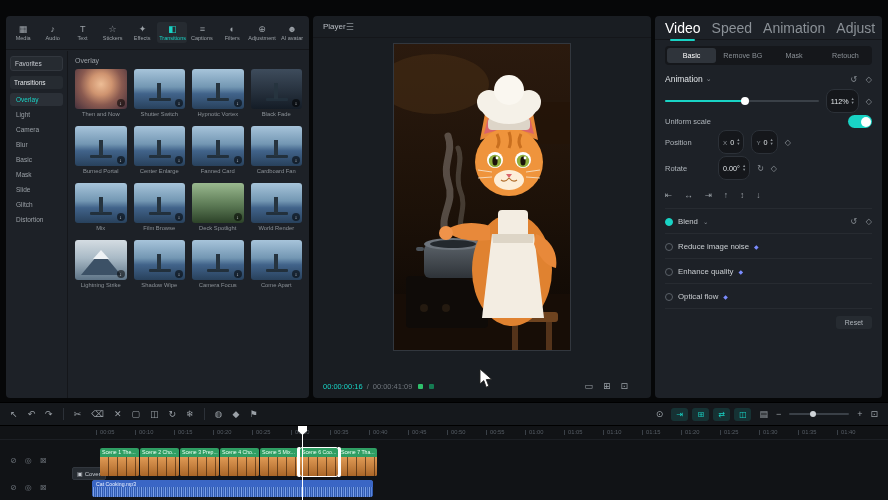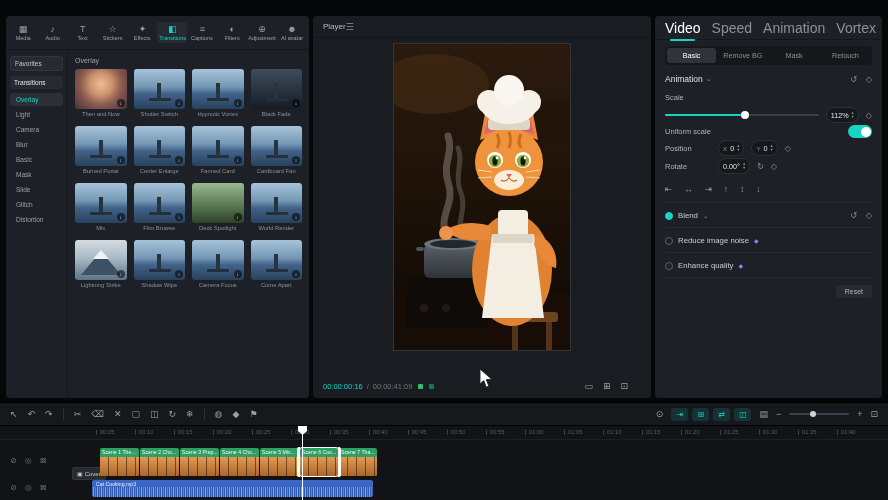--- a/index.html
+++ b/index.html
@@ -61,21 +61,21 @@
 .tr-head .right{margin-left:auto;display:flex;gap:9px}
 .mini-ic{color:#8b9197;font-size:8px;cursor:pointer}
 .dim-ch{color:#8b9197;font-size:7px;margin-left:3px}
 .lbl{font-size:7.5px;color:#aeb4ba}
 .scale-lbl{margin-top:9px}
 .slider-row{display:flex;align-items:center;gap:7px;margin-top:5px}
 .slider{position:relative;flex:1;height:10px;cursor:pointer}
 .slider::before{content:"";position:absolute;left:0;right:0;top:4px;height:2px;background:#3a4047;border-radius:1px}
 .slider .fill{position:absolute;left:0;top:4px;width:52%;height:2px;background:#19d3c5;border-radius:1px}
 .slider .knob{position:absolute;left:52%;top:1px;width:8px;height:8px;border-radius:50%;background:#fff;margin-left:-4px}
-.valbox,.stepper{display:flex;align-items:center;background:#15171b;border:1px solid #2c3138;border-radius:8px;height:16px;padding:0 4px;gap:3px;cursor:pointer}
+.valbox,.stepper{display:flex;align-items:center;background:#15171b;border:1px solid #2c3138;border-radius:8px;height:24px;padding:0 4px;gap:3px;cursor:pointer}
 .vtext{font-size:7.2px;color:#dfe3e6}
 .pfx{font-size:6.2px;color:#8b9197}
 .arrs{display:flex;flex-direction:column;line-height:4px;font-size:4.5px;color:#8b9197}
 .row{display:flex;align-items:center;margin-top:2px;gap:7px}
 .row .lbl{width:46px}
 .toggle{margin-left:auto;width:24px;height:13px;border-radius:7px;background:#19d3c5;position:relative;cursor:pointer}
 .toggle::after{content:"";position:absolute;right:1.5px;top:1.5px;width:10px;height:10px;background:#fff;border-radius:50%}
 .align-row{display:flex;gap:12px;margin:10px 0 8px;color:#9aa0a6;font-size:8.5px}
 .align-row span{cursor:pointer}
 .sec-row{display:flex;align-items:flex-end;border-top:1px solid #272b31;padding:8px 0 7px;cursor:pointer}
@@ -373,39 +373,38 @@
   <svg class="cursor-arrow" width="15" height="21" viewBox="0 0 15 21">
     <path d="M1 1 L1 16 L4.8 12.6 L7.2 19.2 L9.8 18.1 L7.3 11.6 L12.6 11.2 Z" fill="#fff" stroke="#222" stroke-width="0.9"></path>
   </svg>
 </div>
 
 <div class="panel right-panel">
   <div class="ptabs">
       <div class="ptab active">Video</div>
       <div class="ptab">Speed</div>
       <div class="ptab">Animation</div>
-      <div class="ptab">Vortex</div>
+      <div class="ptab">Adjust</div>
       <div class="ptab">AI stylize</div>
     </div>
   <div class="stabs">
       <div class="stab active">Basic</div>
       <div class="stab">Remove BG</div>
       <div class="stab">Mask</div>
       <div class="stab">Retouch</div>
     </div>
   <div class="props">
     <div class="tr-head">
       <span>Animation</span>
       <span class="dim-ch">⌄</span>
       <span class="right">
         <span class="mini-ic">↺</span>
         <span class="mini-ic">◇</span>
       </span>
     </div>
-    <div class="lbl scale-lbl">Scale</div>
     <div class="slider-row">
       <div class="slider">
           <div class="fill"></div>
           <div class="knob"></div>
         </div>
       <div class="valbox">
         <span class="vtext">112%</span>
         <span class="arrs">
             <span>▴</span>
             <span>▾</span>
@@ -473,20 +472,27 @@
           <div class="sec-left">
             <span class="sec-dot"></span>
             <span class="sec-lb">Reduce image noise</span>
             <span class="sec-pro">◆</span>
           </div>
         </div>
         <div class="sec-row">
           <div class="sec-left">
             <span class="sec-dot"></span>
             <span class="sec-lb">Enhance quality</span>
+            <span class="sec-pro">◆</span>
+          </div>
+        </div>
+        <div class="sec-row">
+          <div class="sec-left">
+            <span class="sec-dot"></span>
+            <span class="sec-lb">Optical flow</span>
             <span class="sec-pro">◆</span>
           </div>
         </div>
       </div>
     <div class="footer">
       <span class="reset-btn">Reset</span>
     </div>
   </div>
 </div>
 

